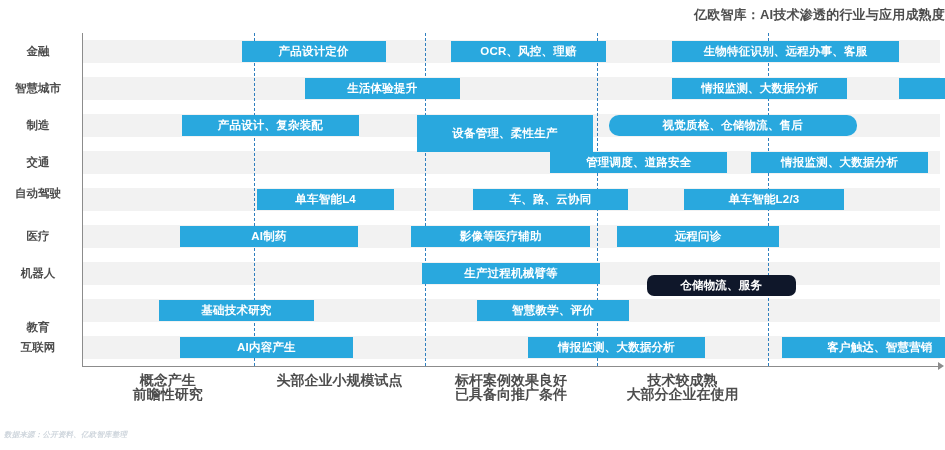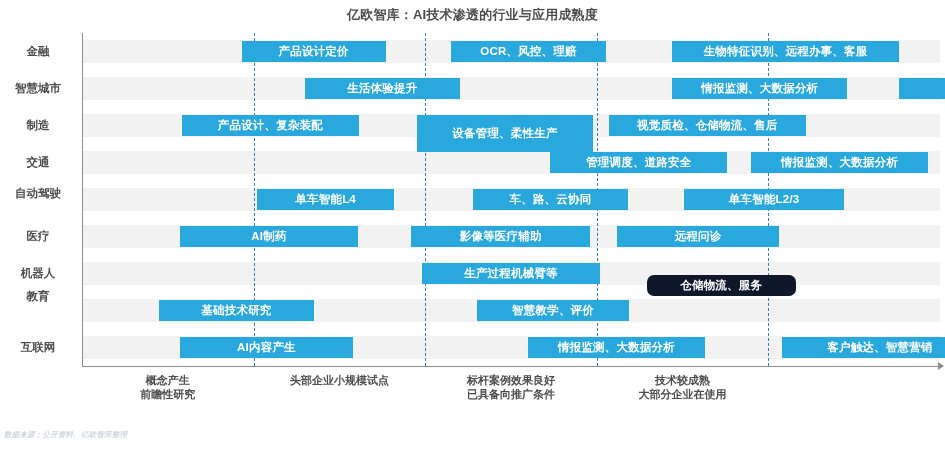--- a/index.html
+++ b/index.html
@@ -8,21 +8,21 @@
     background:#ffffff;
     font-family:"Liberation Sans","DejaVu Sans",sans-serif;
     color:#4a4a4a;
     overflow:hidden;
     position:relative;
   }
   #chart-root{position:relative;width:945px;height:450px;}
 
   .chart-title{
     position:absolute;left:0;top:6px;width:945px;
-    text-align:center;
+    text-align:right;
     font-size:13px;font-weight:bold;color:#4d4d4d;
     letter-spacing:.2px;
   }
 
   
   .plot{
     position:absolute;
     left:82px;top:33px;
     width:858px;height:333px;
   }
@@ -74,21 +74,21 @@
     white-space:nowrap;
     letter-spacing:.2px;
     box-sizing:border-box;
   }
 
   
   .stages{position:absolute;left:82px;top:373px;width:858px;height:40px;}
   .stage{
     position:absolute;top:0;
     text-align:center;
-    font-size:11px;font-weight:bold;color:#4d4d4d;
+    font-size:14px;font-weight:bold;color:#4d4d4d;
     line-height:14px;
   }
   .stage span{display:block;}
 
   
   .source-note{
     position:absolute;left:4px;top:430px;
     font-size:7.5px;
     font-style:italic;
     font-weight:bold;
@@ -121,21 +121,21 @@
       <div class="vgrid" style="left: 514.8px;"></div>
       <div class="vgrid" style="left: 686.4px;"></div>
       <div class="bar" style="left: 159.588px; width: 144.144px; top: 8px; height: 21px; background: rgb(41, 168, 222);">产品设计定价</div>
       <div class="bar" style="left: 368.94px; width: 155px; top: 8px; height: 21px; background: rgb(41, 168, 222);">OCR、风控、理赔</div>
       <div class="bar" style="left: 590.304px; width: 226.512px; top: 8px; height: 21px; background: rgb(41, 168, 222);">生物特征识别、远程办事、客服</div>
       <div class="bar" style="left: 223.08px; width: 154.44px; top: 45px; height: 21px; background: rgb(41, 168, 222);">生活体验提升</div>
       <div class="bar" style="left: 590.304px; width: 175.032px; top: 45px; height: 21px; background: rgb(41, 168, 222);">情报监测、大数据分析</div>
       <div class="bar" style="left: 816.816px; width: 120.12px; top: 45px; height: 21px; background: rgb(41, 168, 222);">安防</div>
       <div class="bar" style="left: 72.072px; width: 176.748px; top: 82px; height: 21px; background: rgb(41, 168, 222); margin-left: 28px;">产品设计、复杂装配</div>
       <div class="bar" style="left: 334.62px; width: 176.748px; top: 82px; height: 37px; background: rgb(41, 168, 222);">设备管理、柔性生产</div>
-      <div class="bar" style="left: 526.812px; width: 197px; top: 82px; height: 21px; background: rgb(41, 168, 222);">视觉质检、仓储物流、售后</div>
+      <div class="bar" style="left: 526.812px; width: 248px; top: 82px; height: 21px; background: rgb(41, 168, 222); border-radius: 10px;">视觉质检、仓储物流、售后</div>
       <div class="bar" style="left: 468.468px; width: 176.748px; top: 119px; height: 21px; background: rgb(41, 168, 222);">管理调度、道路安全</div>
       <div class="bar" style="left: 669.24px; width: 176.748px; top: 119px; height: 21px; background: rgb(41, 168, 222);">情报监测、大数据分析</div>
       <div class="bar" style="left: 175.032px; width: 137.28px; top: 156px; height: 21px; background: rgb(41, 168, 222);">单车智能L4</div>
       <div class="bar" style="left: 391.248px; width: 154.44px; top: 156px; height: 21px; background: rgb(41, 168, 222);">车、路、云协同</div>
       <div class="bar" style="left: 602.316px; width: 159.588px; top: 156px; height: 21px; background: rgb(41, 168, 222);">单车智能L2/3</div>
       <div class="bar" style="left: 97.812px; width: 178.464px; top: 193px; height: 21px; background: rgb(41, 168, 222);">AI制药</div>
       <div class="bar" style="left: 329.472px; width: 178.464px; top: 193px; height: 21px; background: rgb(41, 168, 222);">影像等医疗辅助</div>
       <div class="bar" style="left: 535.392px; width: 161.304px; top: 193px; height: 21px; background: rgb(41, 168, 222);">远程问诊</div>
       <div class="bar" style="left: 339.768px; width: 178.464px; top: 230px; height: 21px; background: rgb(41, 168, 222);">生产过程机械臂等</div>
       <div class="bar" style="left: 564.564px; width: 149.292px; top: 242px; height: 21px; background: #0f172a; border-radius: 7px;">仓储物流、服务</div>
@@ -151,21 +151,21 @@
   <div class="axis-arrow"></div>
 
   <div class="ylabels" id="ylabels">
       <div class="ylabel" style="top: 12px;"><span>金融</span></div>
       <div class="ylabel" style="top: 49px;"><span>智慧城市</span></div>
       <div class="ylabel" style="top: 86px;"><span>制造</span></div>
       <div class="ylabel" style="top: 123px;"><span>交通</span></div>
       <div class="ylabel" style="top: 153.5px;"><span>自动</span><span>驾驶</span></div>
       <div class="ylabel" style="top: 197px;"><span>医疗</span></div>
       <div class="ylabel" style="top: 234px;"><span>机器人</span></div>
-      <div class="ylabel" style="top: 257px; margin-left: 11px;"><span>教育</span></div>
+      <div class="ylabel" style="top: 288px; margin-left: 11px;"><span>教育</span></div>
       <div class="ylabel" style="top: 308px;"><span>互联网</span></div>
     </div>
 
   <div class="stages" id="stages">
       <div class="stage" style="left: -4.2px; width: 180px;">
         <span>概念产生</span>
         <span>前瞻性研究</span>
       </div>
       <div class="stage" style="left: 167.4px; width: 180px;">
         <span>头部企业小规模试点</span>

